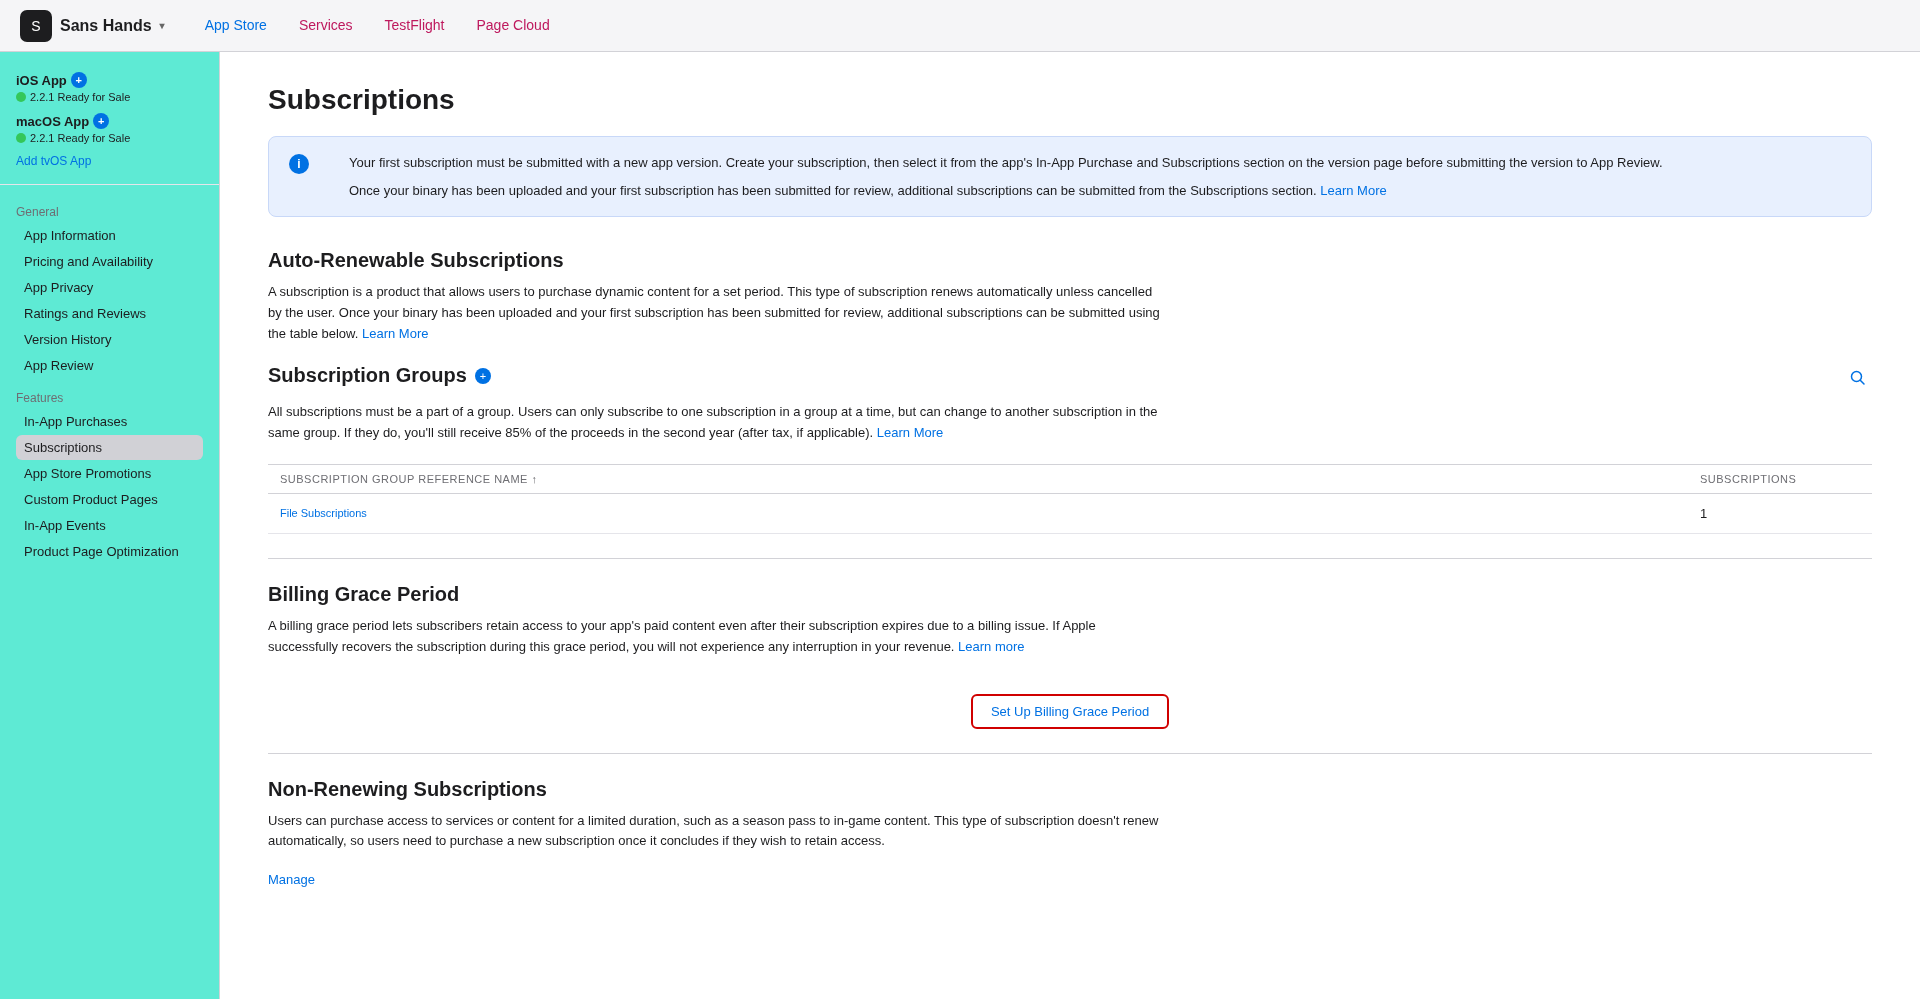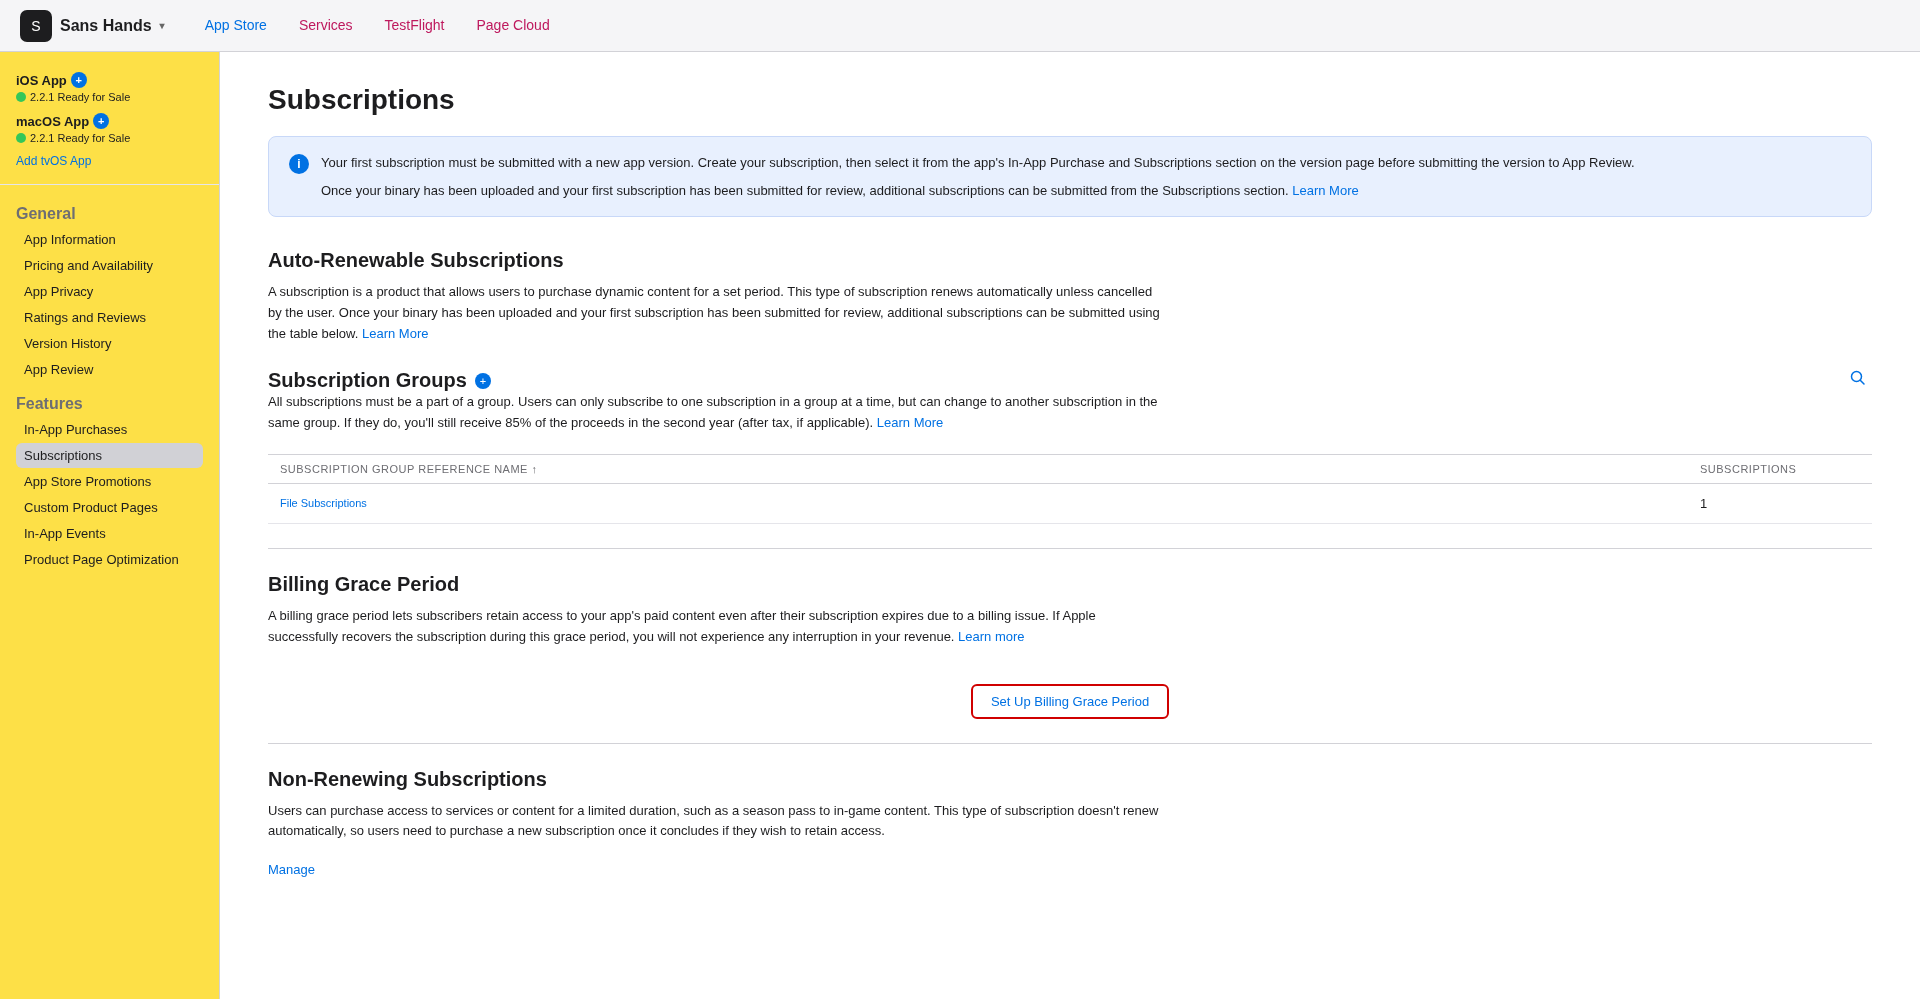--- a/index.html
+++ b/index.html
@@ -78,21 +78,21 @@
     
     .layout {
       display: flex;
       min-height: calc(999px - 52px);
     }
 
     
     .sidebar {
       width: 220px;
       min-width: 220px;
-      background: #fde047;
+      background: #5eead4;
       padding: 20px 0;
       border-right: 1px solid #d2d2d7;
     }
     .sidebar-app-section {
       padding: 0 16px 16px;
       border-bottom: 1px solid #e5e5ea;
       margin-bottom: 12px;
     }
     .sidebar-app-item {
       margin-bottom: 10px;
@@ -137,22 +137,22 @@
       color: #0071e3;
       font-size: 12px;
       cursor: pointer;
       display: block;
       margin-top: 6px;
     }
     .sidebar-section {
       padding: 8px 16px 4px;
     }
     .sidebar-section-title {
-      font-size: 16px;
-      font-weight: 700;
+      font-size: 12px;
+      font-weight: 400;
       color: #6e6e73;
       text-transform: none;
       margin-bottom: 4px;
       letter-spacing: 0;
     }
     .sidebar-item {
       display: block;
       padding: 5px 8px;
       font-size: 13px;
       color: #1d1d1f;
@@ -201,20 +201,21 @@
       display: flex;
       align-items: center;
       justify-content: center;
       flex-shrink: 0;
       margin-top: 1px;
     }
     .info-text {
       font-size: 13px;
       color: #1d1d1f;
       line-height: 1.5;
+      margin-left: 28px;
     }
     .info-text p {
       margin-bottom: 8px;
     }
     .info-text p:last-child {
       margin-bottom: 0;
     }
     .link {
       color: #0071e3;
       cursor: pointer;
@@ -236,22 +237,23 @@
       font-size: 13px;
       color: #1d1d1f;
       line-height: 1.6;
       margin-bottom: 20px;
       max-width: 900px;
     }
 
     
     .subscription-groups-header {
       display: flex;
-      align-items: flex-end;
+      align-items: flex-start;
       justify-content: space-between;
+      margin-bottom: 10px;
     }
     .subscription-groups-title {
       display: flex;
       align-items: center;
       gap: 8px;
     }
     .subscription-groups-title h2 {
       font-size: 20px;
       font-weight: 700;
       color: #1d1d1f;

